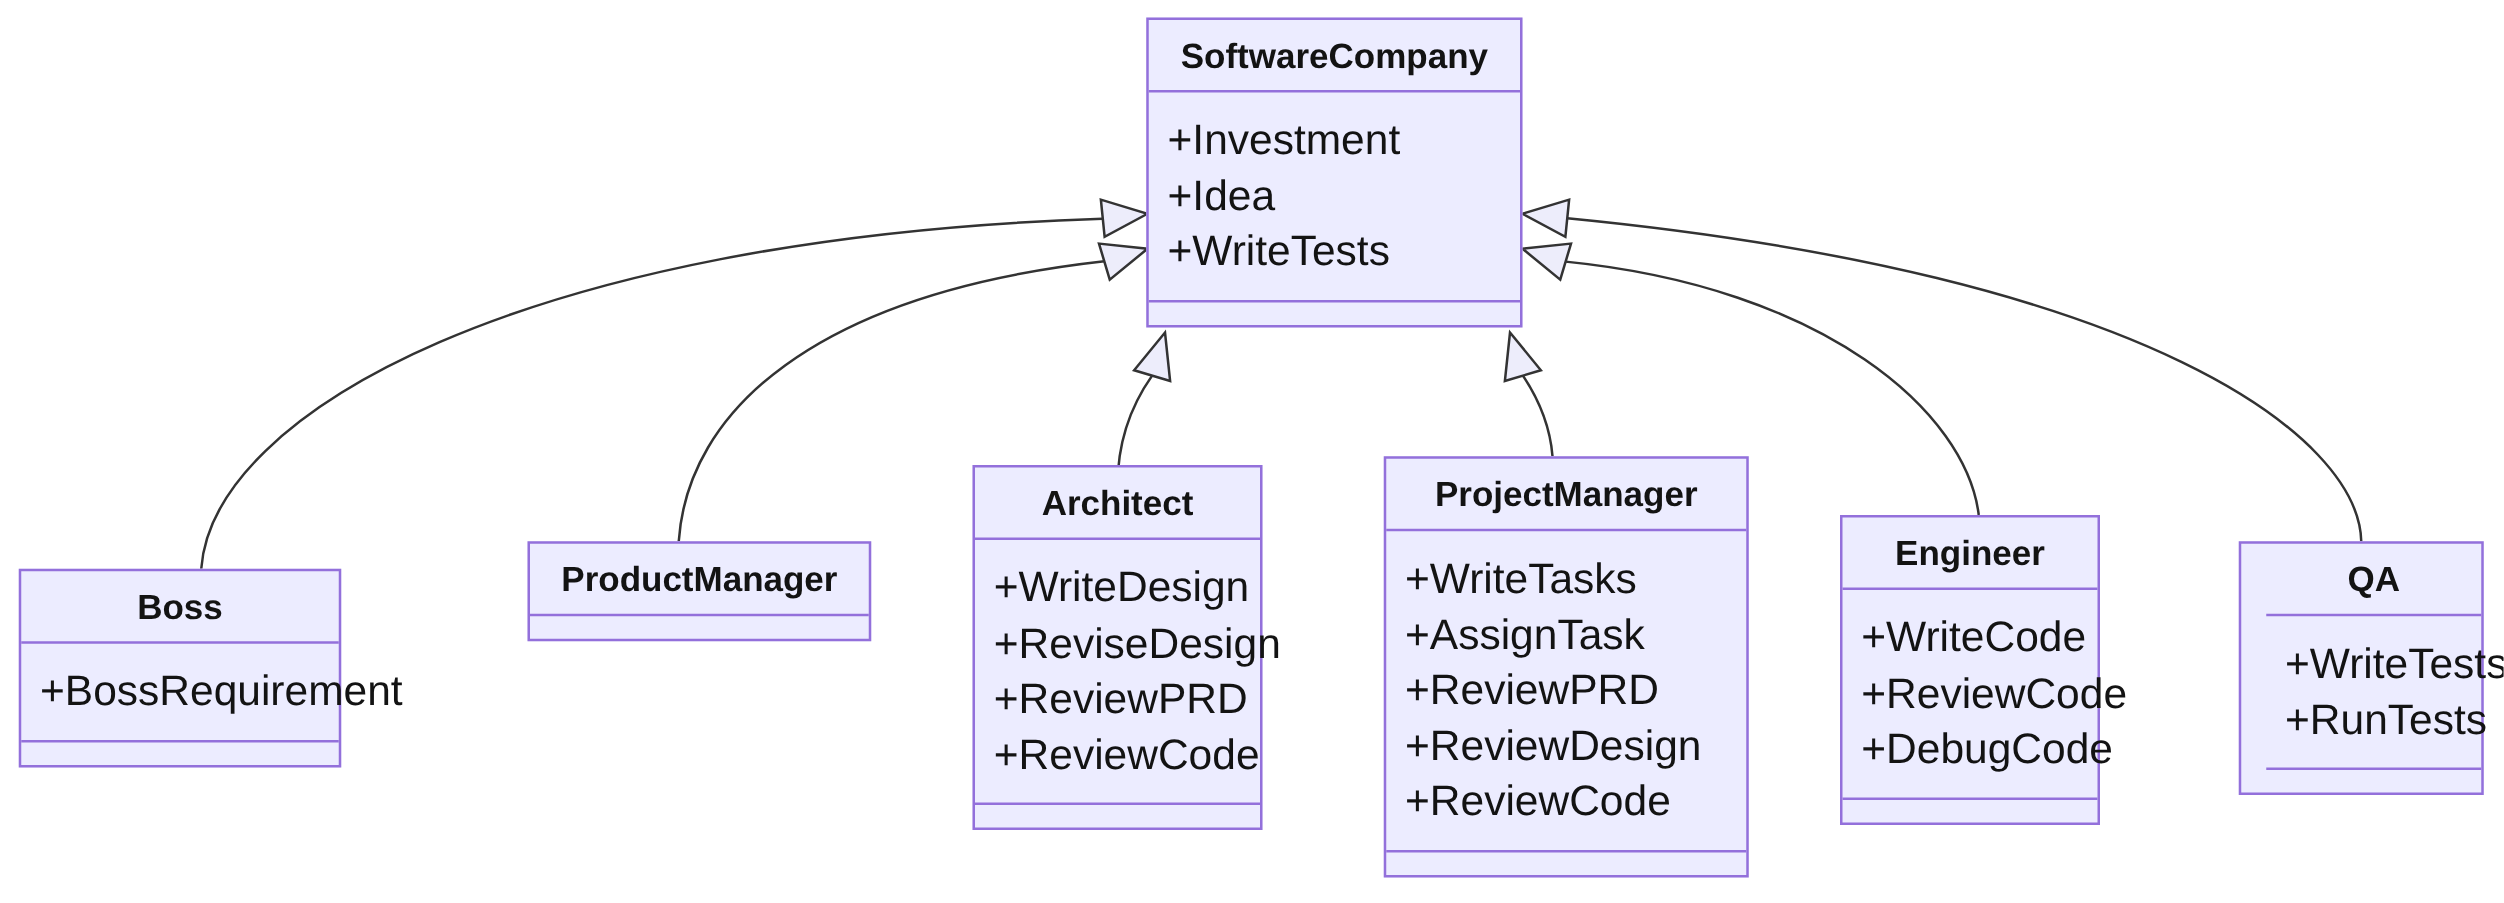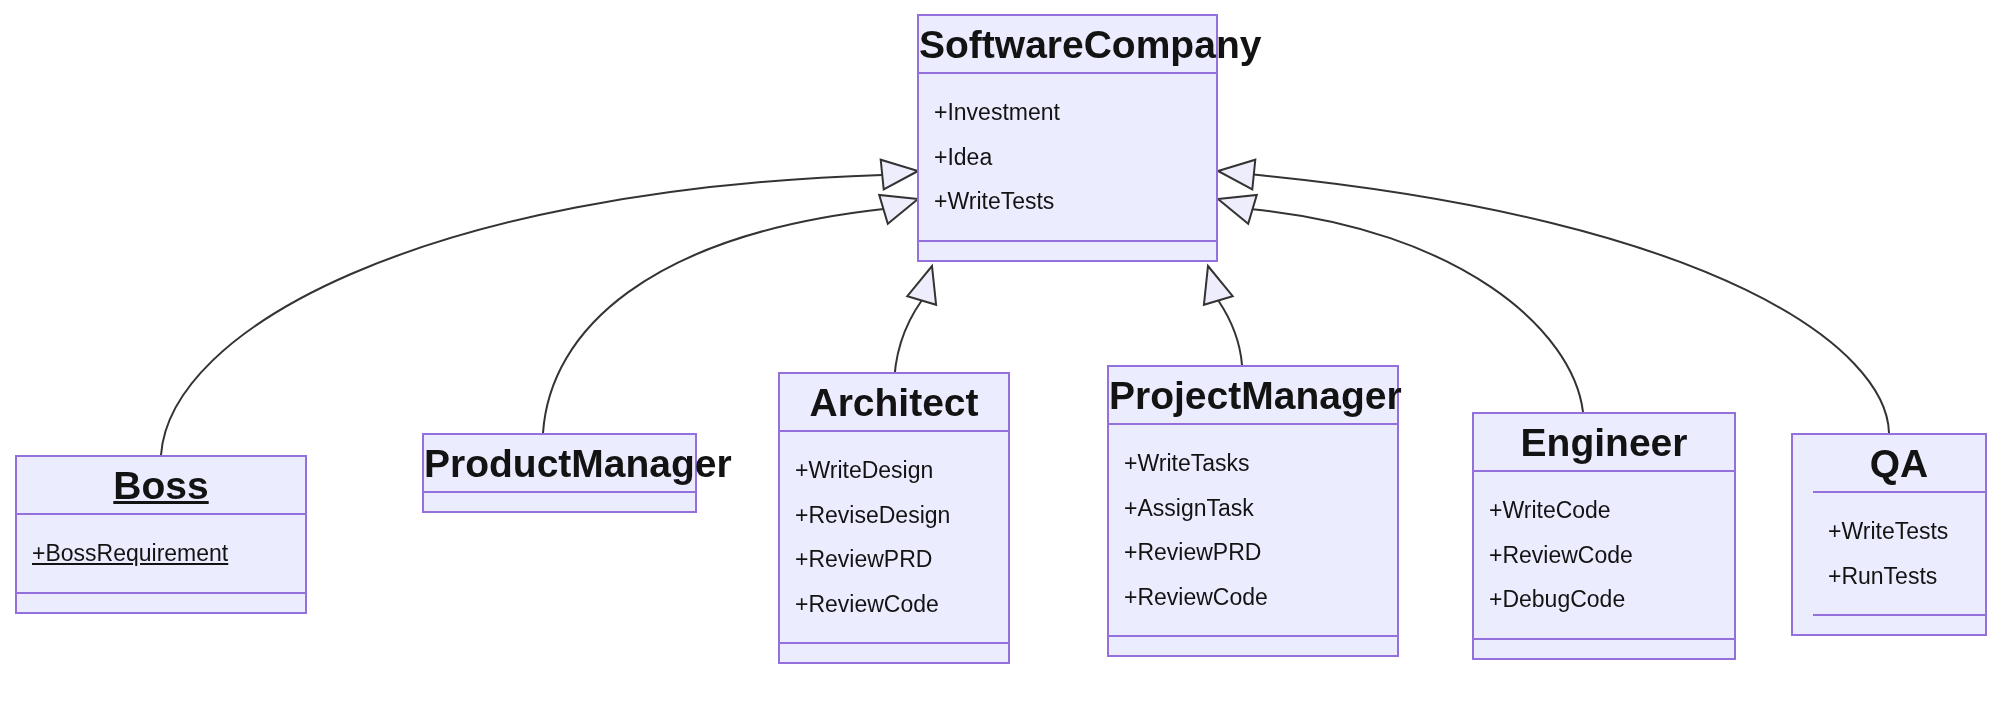--- a/index.html
+++ b/index.html
@@ -29,30 +29,30 @@
     z-index: 1;
     background: var(--node-fill);
     border: 2px solid var(--node-border);
     color: var(--text-color);
   }
   .class-title {
     height: 58px;
     line-height: 58px;
     text-align: center;
     font-weight: bold;
-    font-size: 39px;
+    font-size: 28px;
     border-bottom: 2px solid var(--node-border);
     white-space: nowrap;
   }
   .class-attrs {
     padding: 16px 15px;
     border-bottom: 2px solid var(--node-border);
   }
   .attr {
-    font-size: 23px;
+    font-size: 34px;
     line-height: 44.5px;
     white-space: nowrap;
   }
   .class-methods {
     height: 18px;
   }
   .edge-path {
     fill: none;
     stroke: var(--edge-stroke);
     stroke-width: 2px;
@@ -93,21 +93,21 @@
   <div class="class-box" style="left:917px; top:14px; width:301px;">
     <div class="class-title">SoftwareCompany</div>
     <div class="class-attrs">
       <div class="attr">+Investment</div>
       <div class="attr">+Idea</div>
       <div class="attr">+WriteTests</div>
     </div>
     <div class="class-methods"></div>
   </div>
 
-  <div class="class-box" style="left:15px; top:455px; width:292px;text-decoration:underline;">
+  <div class="class-box" style="left:15px; top:455px; width:258px;">
     <div class="class-title">Boss</div>
     <div class="class-attrs">
       <div class="attr">+BossRequirement</div>
     </div>
     <div class="class-methods"></div>
   </div>
 
   <div class="class-box" style="left:405px; top:433px; width:275px;margin-left:17px;">
     <div class="class-title">ProductManager</div>
     <div class="class-methods"></div>
@@ -123,26 +123,27 @@
     </div>
     <div class="class-methods"></div>
   </div>
 
   <div class="class-box" style="left:1107px; top:365px; width:292px;">
     <div class="class-title">ProjectManager</div>
     <div class="class-attrs">
       <div class="attr">+WriteTasks</div>
       <div class="attr">+AssignTask</div>
       <div class="attr">+ReviewPRD</div>
+      <div class="attr">+ReviewDesign</div>
       <div class="attr">+ReviewCode</div>
     </div>
     <div class="class-methods"></div>
   </div>
 
-  <div class="class-box" style="left:1472px; top:412px; width:264px;">
+  <div class="class-box" style="left:1472px; top:412px; width:208px;">
     <div class="class-title">Engineer</div>
     <div class="class-attrs">
       <div class="attr">+WriteCode</div>
       <div class="attr">+ReviewCode</div>
       <div class="attr">+DebugCode</div>
     </div>
     <div class="class-methods"></div>
   </div>
 
   <div class="class-box" style="left:1791px; top:433px; width:196px;padding-left:20px;">

